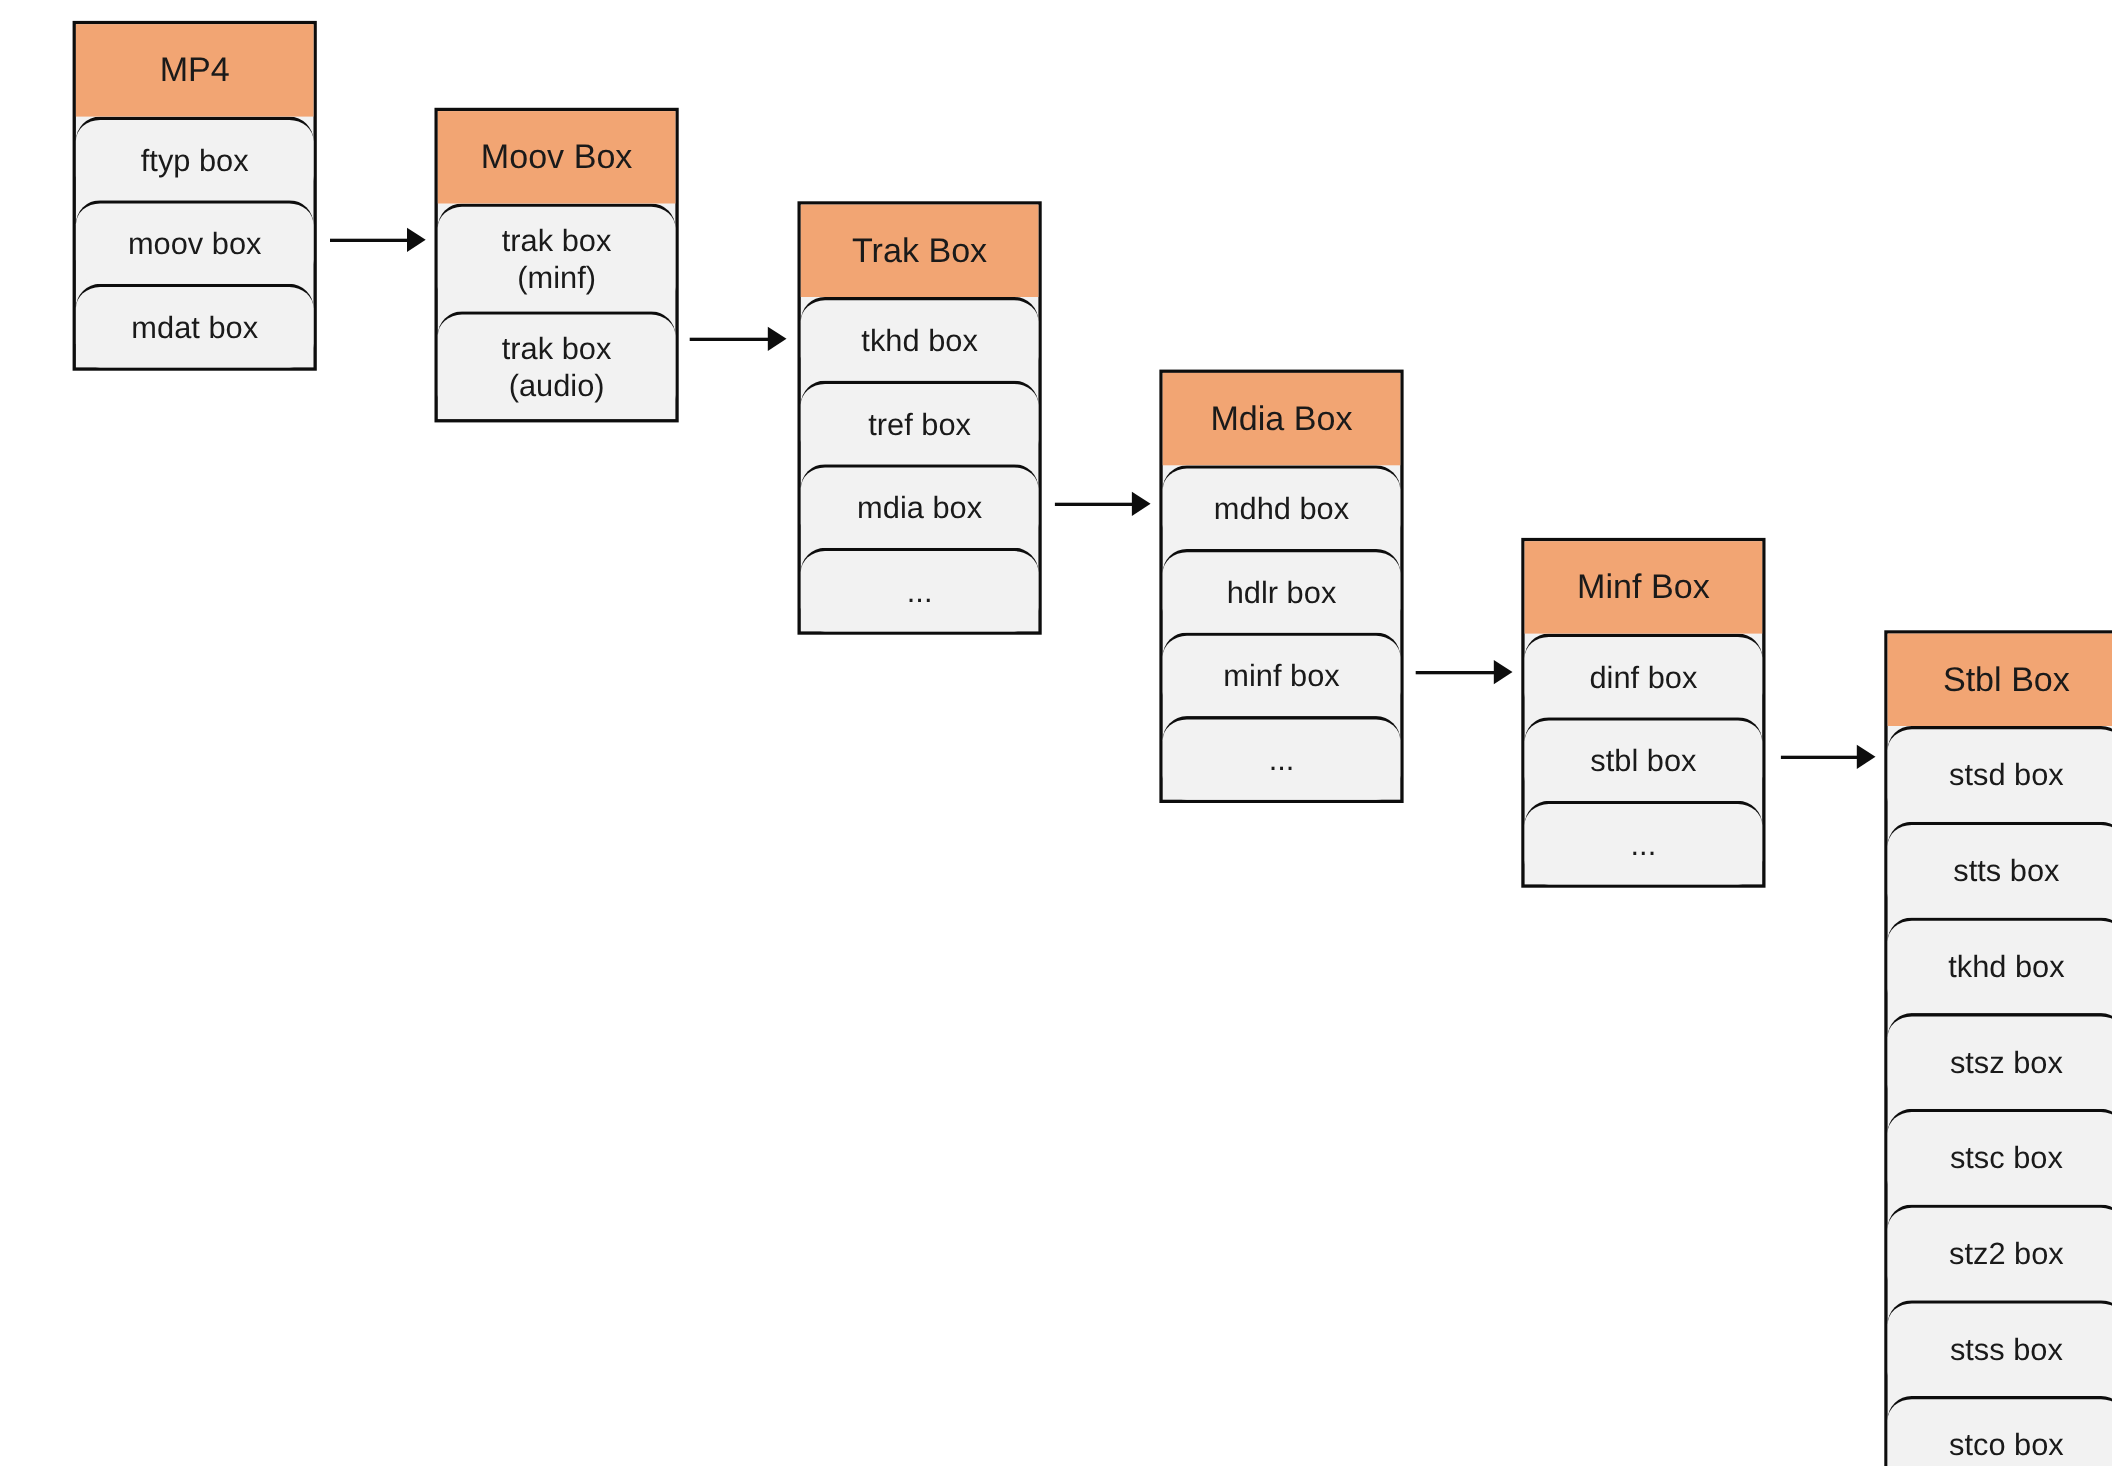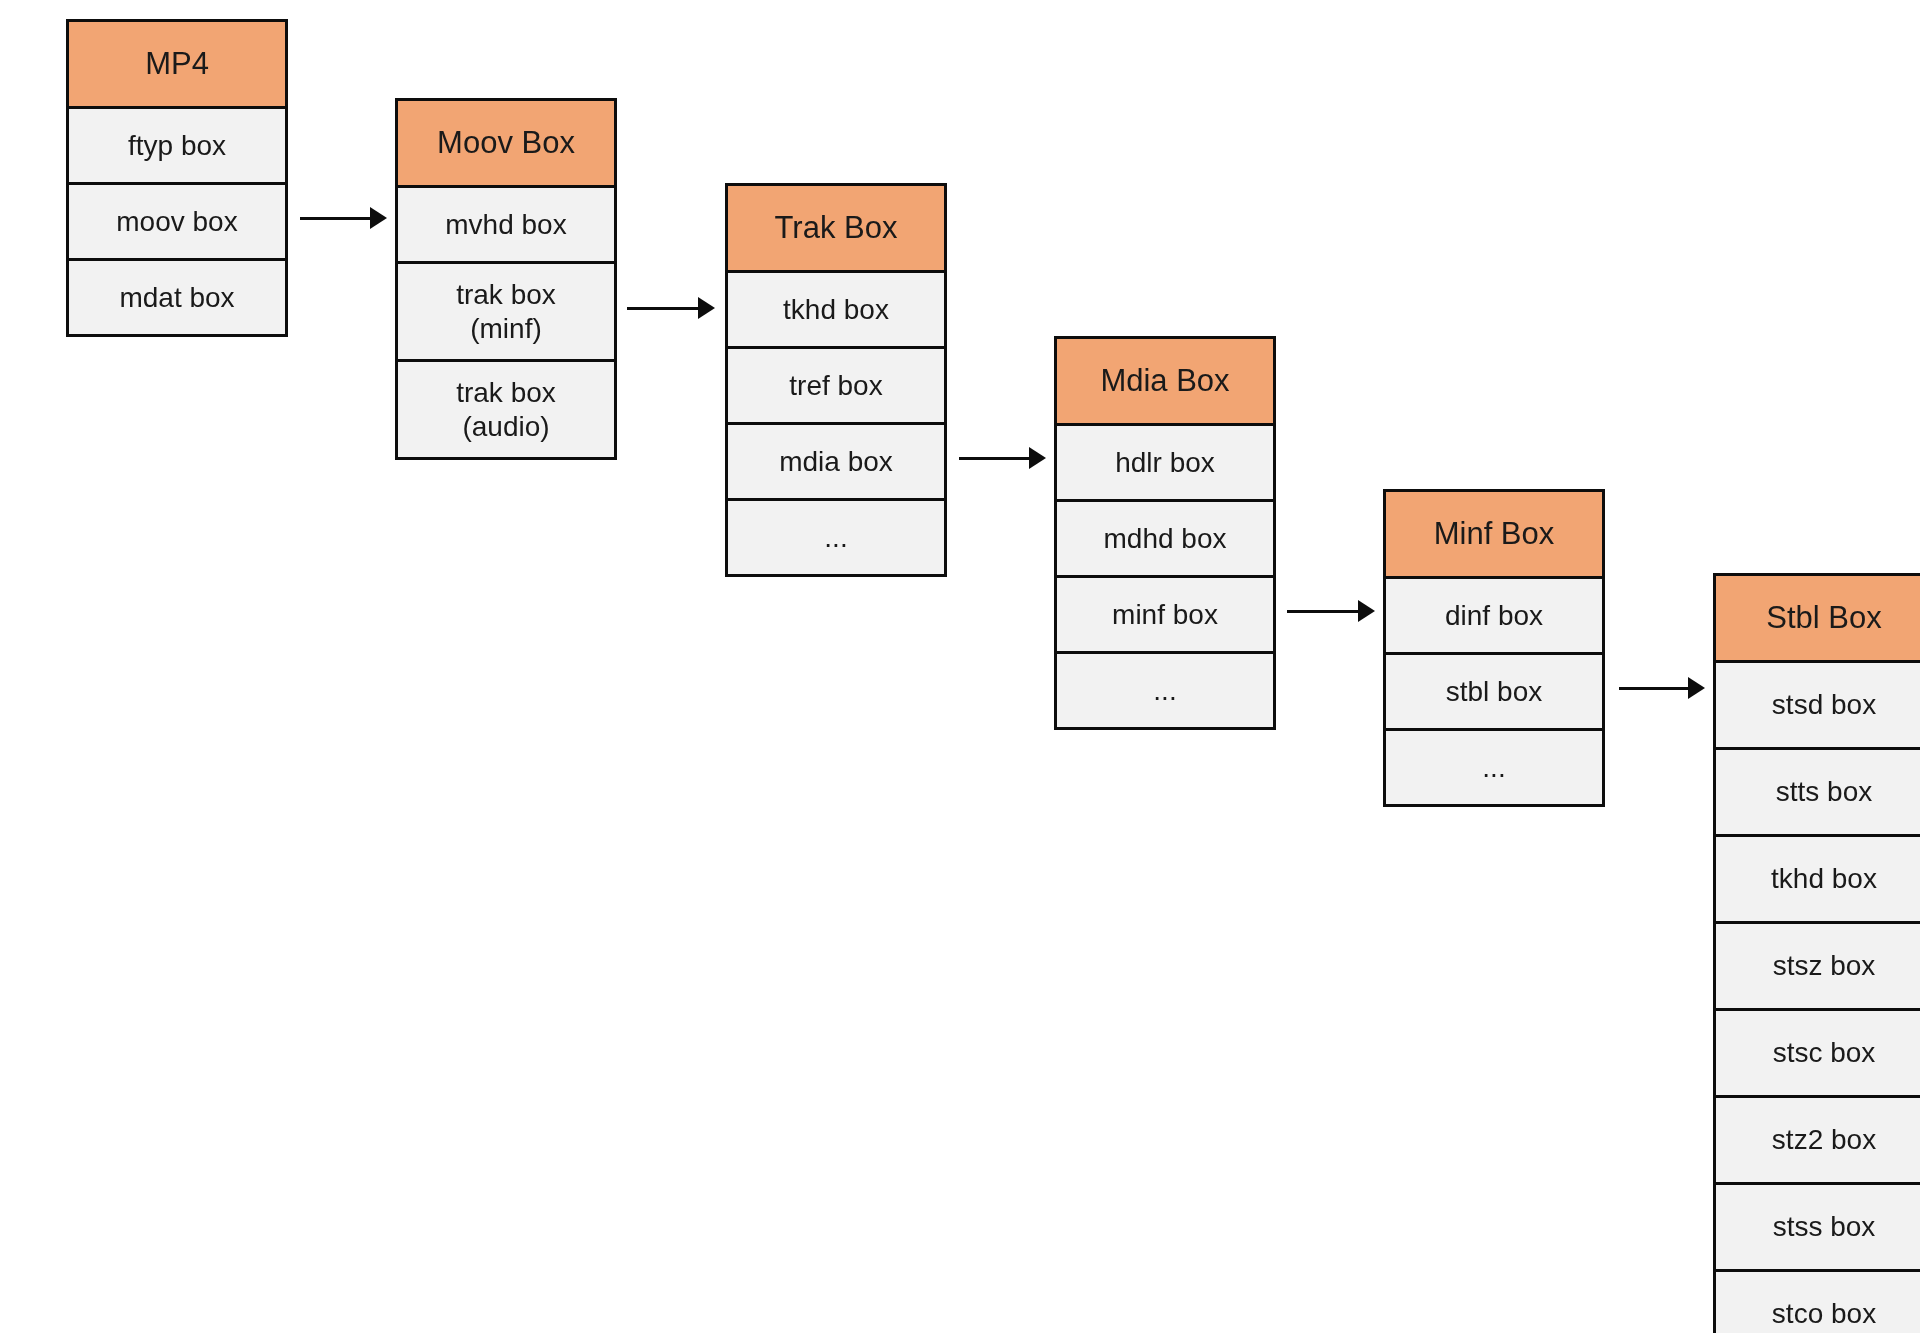--- a/index.html
+++ b/index.html
@@ -18,20 +18,21 @@
   }
   .tbl {
     position: absolute;
     width: 222px;
     border: 3px solid var(--border, #0d0d0d);
     box-sizing: border-box;
     background: var(--row-fill, #f2f2f2);
   }
   .tbl > div + div {
     border-top: 3px solid var(--border, #0d0d0d);
+    border-radius: 22px;
   }
   .tbl-header {
     height: 84px;
     background: var(--header-fill, #f2a573);
     display: flex;
     align-items: center;
     justify-content: center;
     font-size: 31px;
     box-sizing: border-box;
   }
@@ -79,43 +80,42 @@
 
   <div class="tbl" style="left:19px; top:19px;">
     <div class="tbl-header">MP4</div>
     <div class="tbl-row">ftyp box</div>
     <div class="tbl-row">moov box</div>
     <div class="tbl-row">mdat box</div>
   </div>
 
   <div class="tbl" style="left:348px; top:98px;">
     <div class="tbl-header">Moov Box</div>
-    <div class="tbl-row">mvhd box</div>
     <div class="tbl-row tall">
       <span>trak box</span>
       <span>(minf)</span>
     </div>
     <div class="tbl-row tall">
       <span>trak box</span>
       <span>(audio)</span>
     </div>
   </div>
 
   <div class="tbl" style="left:678px; top:183px;">
     <div class="tbl-header">Trak Box</div>
     <div class="tbl-row">tkhd box</div>
     <div class="tbl-row">tref box</div>
     <div class="tbl-row">mdia box</div>
     <div class="tbl-row">...</div>
   </div>
 
   <div class="tbl" style="left:1007px; top:336px;">
     <div class="tbl-header">Mdia Box</div>
+    <div class="tbl-row">mdhd box</div>
     <div class="tbl-row">hdlr box</div>
-    <div class="tbl-row">mdhd box</div>
     <div class="tbl-row">minf box</div>
     <div class="tbl-row">...</div>
   </div>
 
   <div class="tbl" style="left:1336px; top:489px;">
     <div class="tbl-header">Minf Box</div>
     <div class="tbl-row">dinf box</div>
     <div class="tbl-row">stbl box</div>
     <div class="tbl-row">...</div>
   </div>

